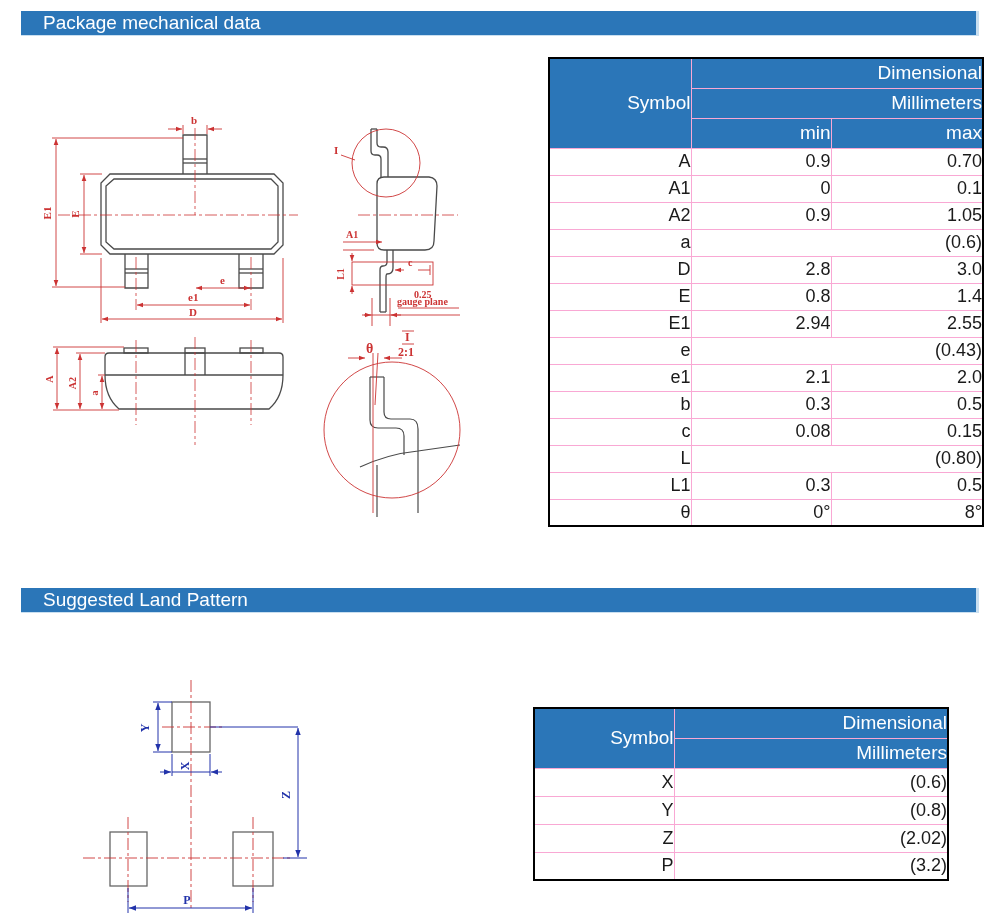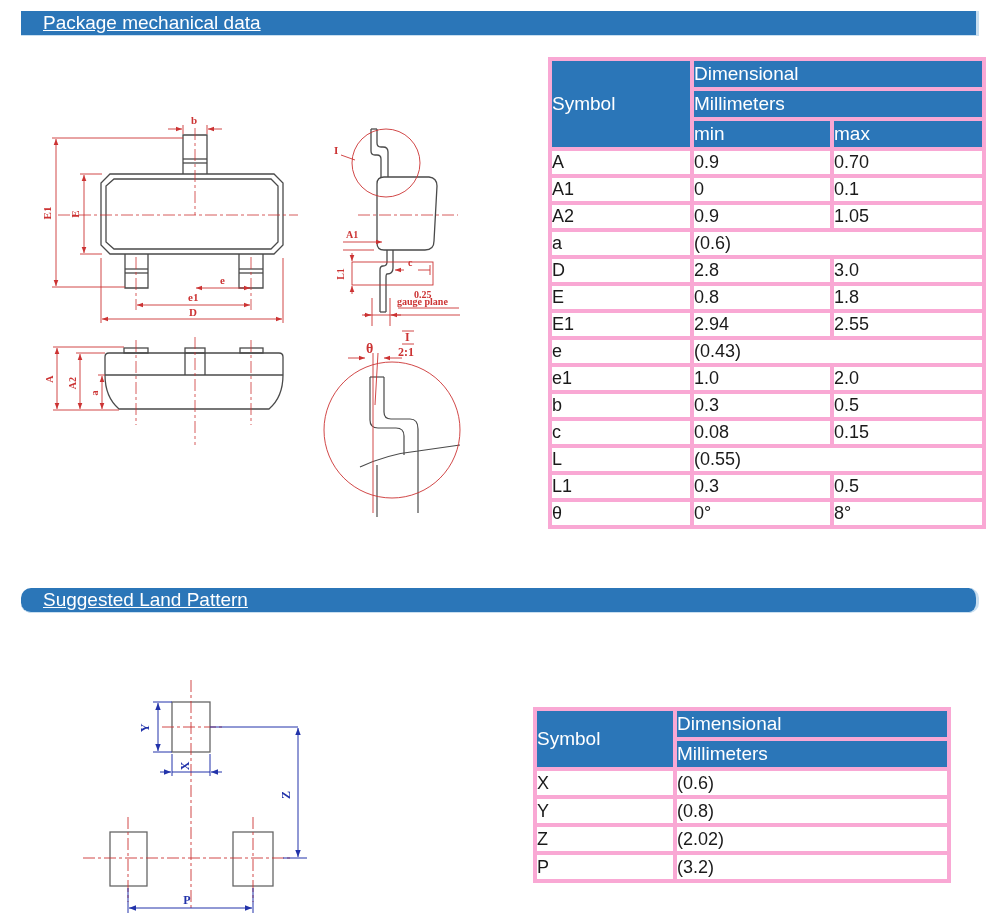--- a/index.html
+++ b/index.html
@@ -4,28 +4,28 @@
 <style>
   html,body{margin:0;padding:0;background:#fff;}
   .page{
     position:relative;width:987px;height:924px;background:#ffffff;overflow:hidden;
     font-family:"Liberation Sans",sans-serif;
   }
   .section-bar{
     position:absolute;left:21px;width:958px;height:25px;
     background:#2b76b8;color:#ffffff;font-size:19px;
     display:flex;align-items:center;padding-left:22px;box-sizing:border-box;
-    border-right:3px solid #c9dff0;border-bottom:1px solid #c9dff0;text-decoration:underline;
+    border-right:3px solid #c9dff0;border-bottom:1px solid #c9dff0;
   }
   #bar1{top:11px;}
-  #bar2{top:588px;border-radius:10px;}
+  #bar2{top:588px;}
   table{border-collapse:collapse;table-layout:fixed;position:absolute;background:#fff;}
   #mech-table{left:548px;top:57px;width:434px;border:2px solid #000;}
   #land-table{left:533px;top:707px;width:414px;border:2px solid #000;}
-  th,td{border:4px solid #f9a8d4;text-align:left;vertical-align:middle;padding:0;
+  th,td{border:1px solid #f9a8d4;text-align:right;vertical-align:middle;padding:0;
         font-family:"Liberation Sans",sans-serif;color:#1a1a1a;}
   th{background:#2b76b8;color:#ffffff;font-weight:normal;font-size:19px;}
   td{font-size:18px;}
   #mech-table thead tr{height:30px;}
   #mech-table tbody tr{height:27px;}
   #land-table thead tr{height:30px;}
   #land-table tbody tr{height:28px;}
   svg{position:absolute;overflow:visible;}
   svg text{font-family:"Liberation Serif",serif;font-weight:bold;}
 </style>
@@ -243,49 +243,49 @@
           <td colspan="2">(0.6)</td>
         </tr>
         <tr>
           <td colspan="1">D</td>
           <td colspan="1">2.8</td>
           <td colspan="1">3.0</td>
         </tr>
         <tr>
           <td colspan="1">E</td>
           <td colspan="1">0.8</td>
-          <td colspan="1">1.8</td>
+          <td colspan="1">1.4</td>
         </tr>
         <tr>
           <td colspan="1">E1</td>
           <td colspan="1">2.94</td>
           <td colspan="1">2.55</td>
         </tr>
         <tr>
           <td colspan="1">e</td>
           <td colspan="2">(0.43)</td>
         </tr>
         <tr>
           <td colspan="1">e1</td>
-          <td colspan="1">1.0</td>
+          <td colspan="1">2.1</td>
           <td colspan="1">2.0</td>
         </tr>
         <tr>
           <td colspan="1">b</td>
           <td colspan="1">0.3</td>
           <td colspan="1">0.5</td>
         </tr>
         <tr>
           <td colspan="1">c</td>
           <td colspan="1">0.08</td>
           <td colspan="1">0.15</td>
         </tr>
         <tr>
           <td colspan="1">L</td>
-          <td colspan="2">(0.55)</td>
+          <td colspan="2">(0.80)</td>
         </tr>
         <tr>
           <td colspan="1">L1</td>
           <td colspan="1">0.3</td>
           <td colspan="1">0.5</td>
         </tr>
         <tr>
           <td colspan="1">θ</td>
           <td colspan="1">0°</td>
           <td colspan="1">8°</td>

